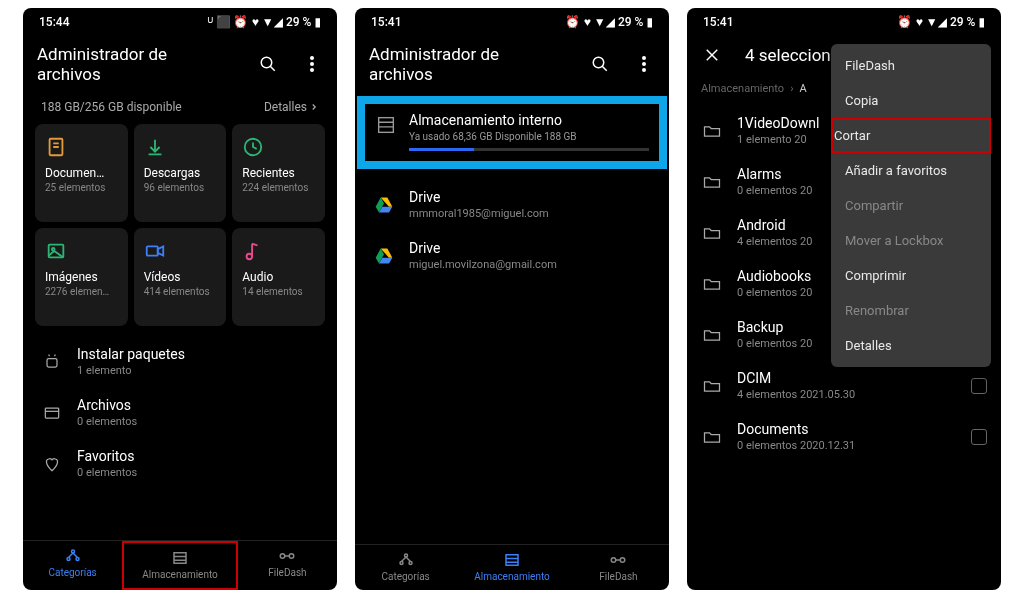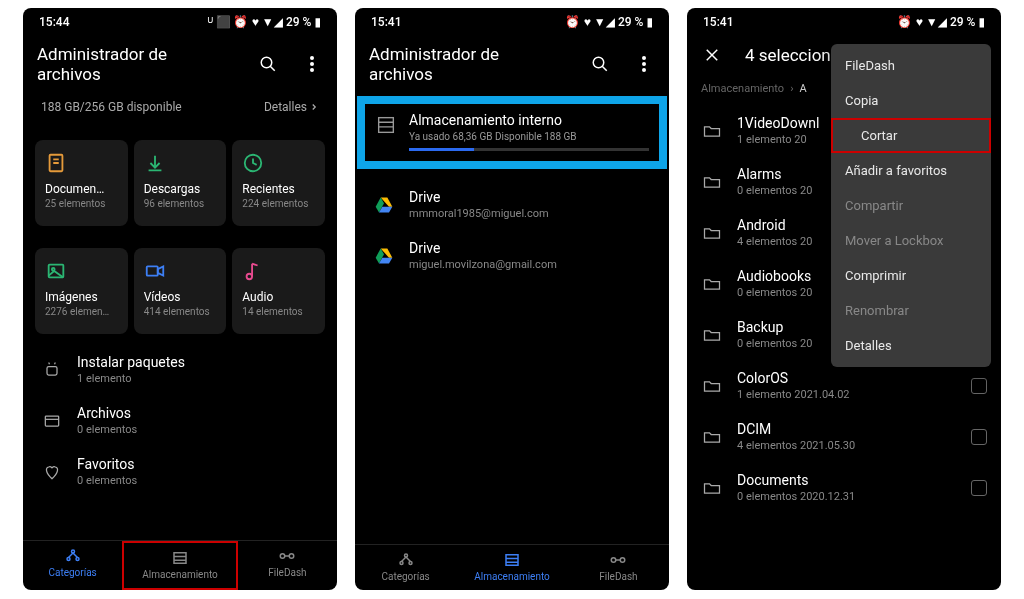--- a/index.html
+++ b/index.html
@@ -7,21 +7,21 @@
 .phone { width:314px; height:582px; background:#000; border-radius:8px; overflow:hidden; position:relative; color:#fff; display:flex; flex-direction:column; }
 .statusbar { height:28px; display:flex; justify-content:space-between; align-items:center; padding:0 16px; font-size:12px; font-weight:500; }
 .statusbar .right { display:flex; gap:4px; align-items:center; }
 .header { display:flex; align-items:center; padding:8px 14px 12px 14px; gap:22px; }
 .header .title { flex:1; font-size:17px; font-weight:400; }
 .header .icon { width:22px; height:22px; display:flex; align-items:center; justify-content:center; }
 .content { flex:1; overflow:hidden; padding:0 12px; }
 .storage-bar { display:flex; justify-content:space-between; font-size:12px; color:#aaa; padding:4px 6px 10px; }
 .storage-bar .details { display:flex; align-items:center; gap:2px; }
 .grid { display:grid; grid-template-columns:repeat(3,1fr); gap:6px; }
-.card { background:#1a1a1a; border-radius:8px; padding:12px 10px; height:86px; display:flex; flex-direction:column; justify-content:flex-start;margin-top:16px; }
+.card { background:#1a1a1a; border-radius:8px; padding:12px 10px; height:98px; display:flex; flex-direction:column; justify-content:flex-start; }
 .card .cicon { width:22px; height:22px; margin-bottom:8px; }
 .card .clabel { font-size:12px; white-space:nowrap; overflow:hidden; text-overflow:ellipsis; }
 .card .csub { font-size:10px; color:#888; margin-top:2px; }
 .list { margin-top:10px; }
 .row { display:flex; align-items:center; padding:10px 6px; gap:14px; }
 .row .ricon { width:22px; color:#aaa; display:flex; justify-content:center; }
 .row .rtext { flex:1; }
 .row .rtitle { font-size:14px; }
 .row .rsub { font-size:11px; color:#888; margin-top:2px; }
 .row .check { width:16px; height:16px; border:1.5px solid #666; border-radius:3px; }
@@ -34,21 +34,21 @@
 .storage-item .sicon { width:22px; margin-top:2px; color:#999; }
 .storage-item .sbody { flex:1; }
 .storage-item .stitle { font-size:14px; }
 .storage-item .ssub { font-size:10px; color:#999; margin-top:3px; }
 .progress { height:3px; background:#333; margin-top:6px; position:relative; }
 .progress .fill { height:100%; background:#2b6af0; width:27%; }
 .breadcrumb { font-size:11px; color:#666; padding:4px 14px 10px; display:flex; gap:6px; }
 .menu { position:absolute; right:10px; top:36px; background:#3a3a3a; border-radius:6px; width:160px; padding:4px 0; box-shadow:0 4px 20px rgba(0,0,0,0.5); z-index:10; }
 .menu .mitem { padding:10px 14px; font-size:13px; color:#e8e8e8; }
 .menu .mitem.disabled { color:#888; }
-.menu .mitem.hl { border:2px solid #c00; padding:8px 28px; }
+.menu .mitem.hl { border:2px solid #c00; padding:8px 1px; }
 svg { display:block; }
 </style>
 </head>
 <body>
 
 <div class="phone">
   <div class="statusbar">
     <span>15:44</span>
     <span class="right">ᵁ ⬛   ⏰ ♥ ▼◢ 29 % ▮</span>
   </div>
@@ -381,32 +381,20 @@
         </div>
         <div class="row">
           <div class="ricon">
             <svg width="20" height="20" viewBox="0 0 24 24" fill="none" stroke="#aaa" stroke-width="1.5">
               <path d="M3 7 L3 18 L21 18 L21 9 L11 9 L9 7 Z"></path>
             </svg>
           </div>
           <div class="rtext">
             <div class="rtitle">Backup</div>
             <div class="rsub">0 elementos   20</div>
-          </div>
-          <div class="check"></div>
-        </div>
-        <div class="row">
-          <div class="ricon">
-            <svg width="20" height="20" viewBox="0 0 24 24" fill="none" stroke="#aaa" stroke-width="1.5">
-              <path d="M3 7 L3 18 L21 18 L21 9 L11 9 L9 7 Z"></path>
-            </svg>
-          </div>
-          <div class="rtext">
-            <div class="rtitle">ColorOS</div>
-            <div class="rsub">1 elemento   2021.04.02</div>
           </div>
           <div class="check"></div>
         </div>
         <div class="row">
           <div class="ricon">
             <svg width="20" height="20" viewBox="0 0 24 24" fill="none" stroke="#aaa" stroke-width="1.5">
               <path d="M3 7 L3 18 L21 18 L21 9 L11 9 L9 7 Z"></path>
             </svg>
           </div>
           <div class="rtext">

